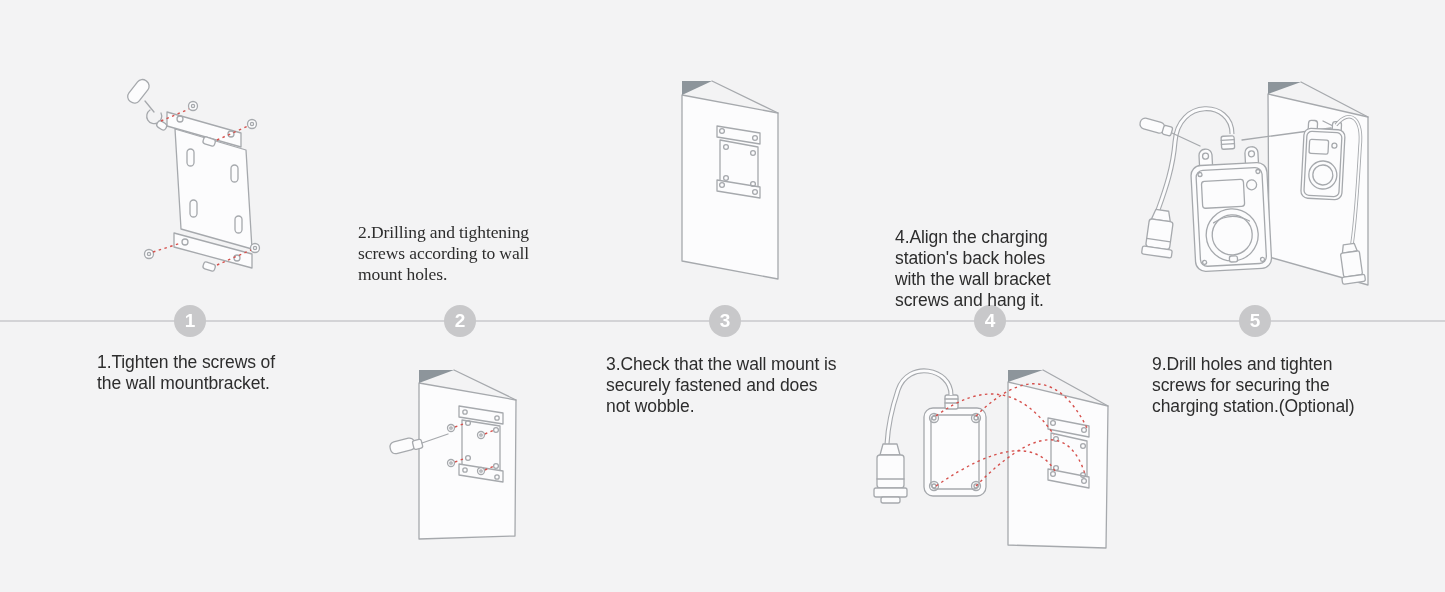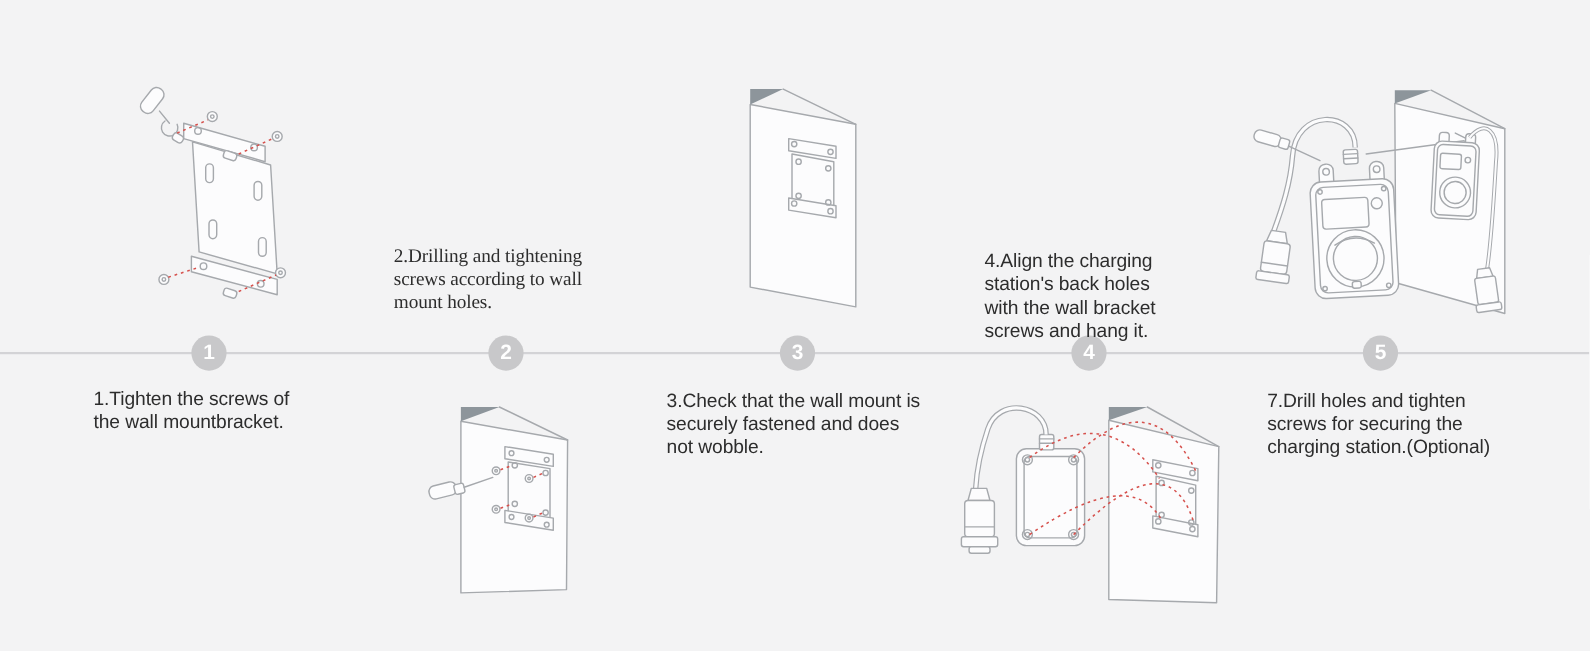--- a/index.html
+++ b/index.html
@@ -16,21 +16,21 @@
     position:absolute; top:305px; width:32px; height:32px;
     border-radius:50%; background:#c8c8ca; color:#ffffff;
     display:flex; align-items:center; justify-content:center;
     font-size:19px; font-weight:bold; user-select:none;
   }
   .c1{left:174px;} .c2{left:444px;} .c3{left:709px;} .c4{left:974px;} .c5{left:1239px;}
   .step-text {
     position:absolute; color:#2d2d2d; font-size:17.5px; line-height:21px;
     white-space:pre-line; letter-spacing:-0.1px;
   }
-  .t1{left:85px;  top:352px;}
+  .t1{left:97px;  top:352px;}
   .t2{left:358px; top:222px;font-family:Liberation Serif, serif;}
   .t3{left:606px; top:354px;}
   .t4{left:895px; top:203px;margin-top:24px;}
   .t5{left:1152px;top:354px;}
   .illus { position:absolute; }
   .i1{left:105px;  top:72px;}
   .i2{left:386px;  top:356px;}
   .i3{left:660px;  top:66px;}
   .i4{left:856px;  top:338px;}
   .i5{left:1138px; top:72px;}
@@ -71,21 +71,21 @@
   <div class="step-text t2">2.Drilling and tightening
 screws according to wall
 mount holes.</div>
   <div class="step-text t3">3.Check that the wall mount is
 securely fastened and does
 not wobble.</div>
   <div class="step-text t4">4.Align the charging
 station's back holes
 with the wall bracket
 screws and hang it.</div>
-  <div class="step-text t5">7.Drill holes and tighten
+  <div class="step-text t5">9.Drill holes and tighten
 screws for securing the
 charging station.(Optional)</div>
 
   <svg class="illus i1" width="200" height="215" viewBox="0 0 200 215">
     <g>
       <path class="lnf" d="M62,40 L136,61 L136,75 L62,54 Z"></path>
       <path class="lnf" d="M70,57 L141,78 L147,177 L76,157 Z"></path>
       <path class="lnf" d="M69,161 L147,182 L147,196 L69,175 Z"></path>
       <rect class="ln" x="82" y="77" width="7" height="17" rx="3.5"></rect>
       <rect class="ln" x="126" y="93" width="7" height="17" rx="3.5"></rect>

